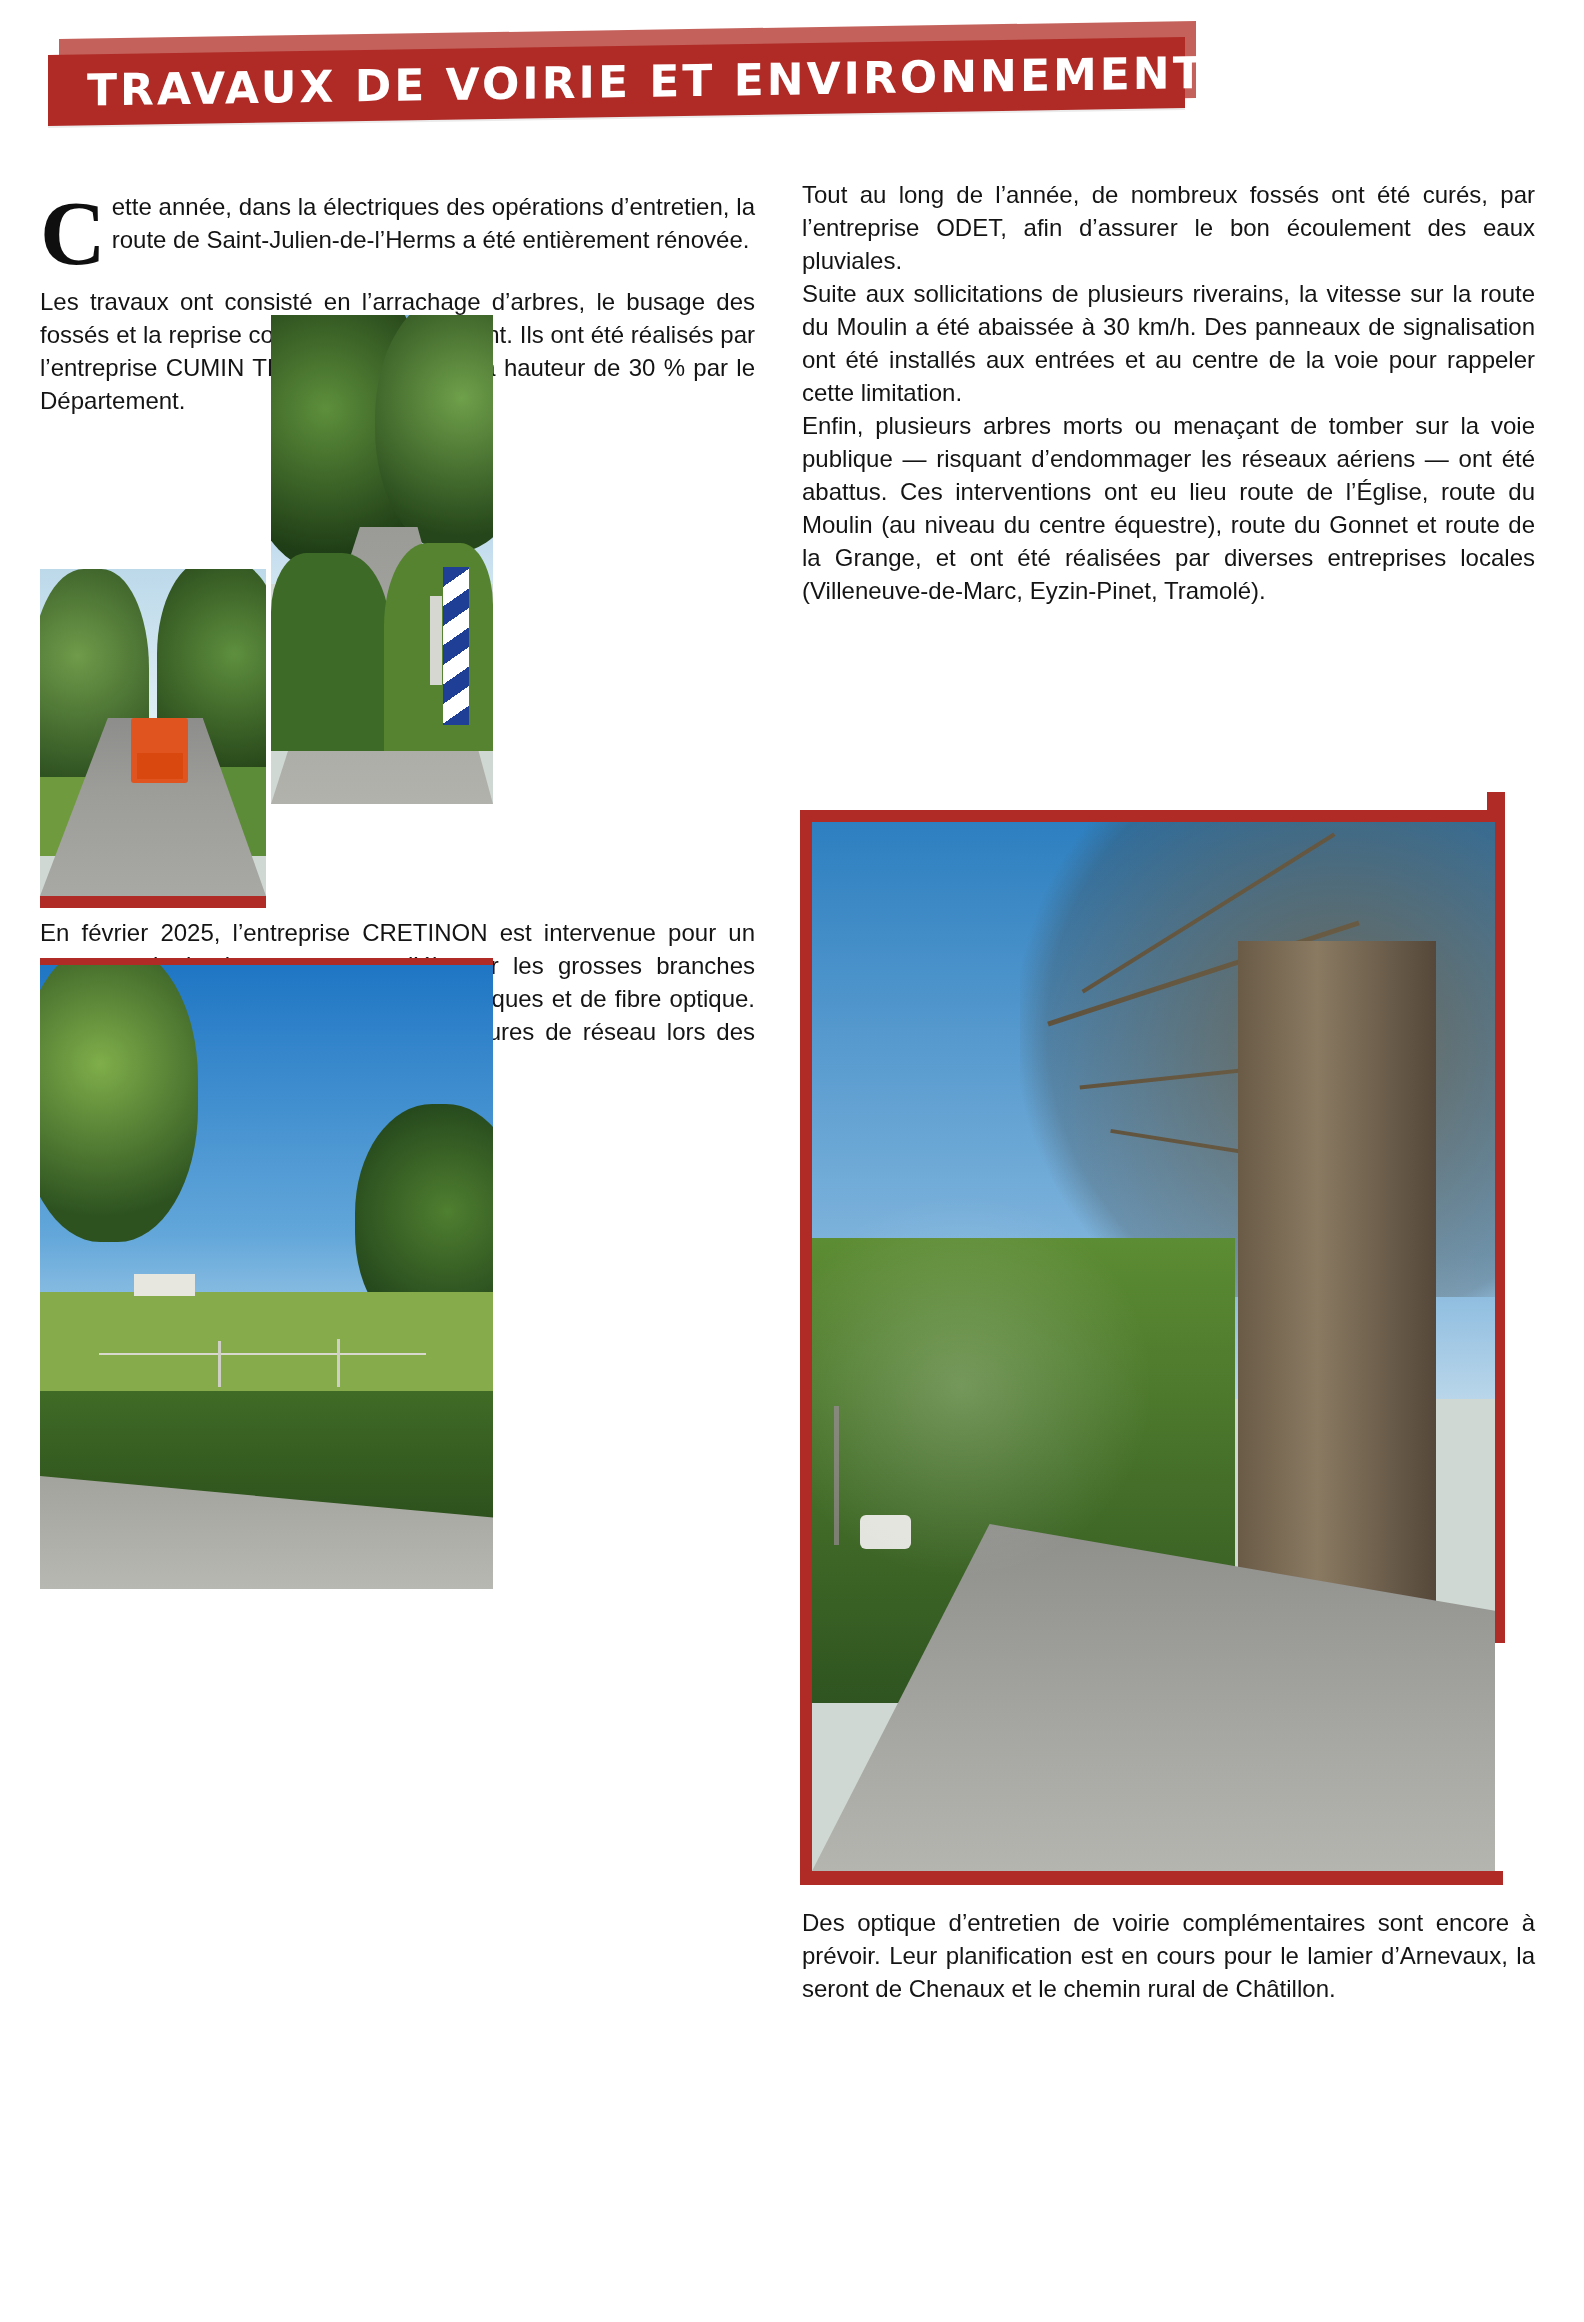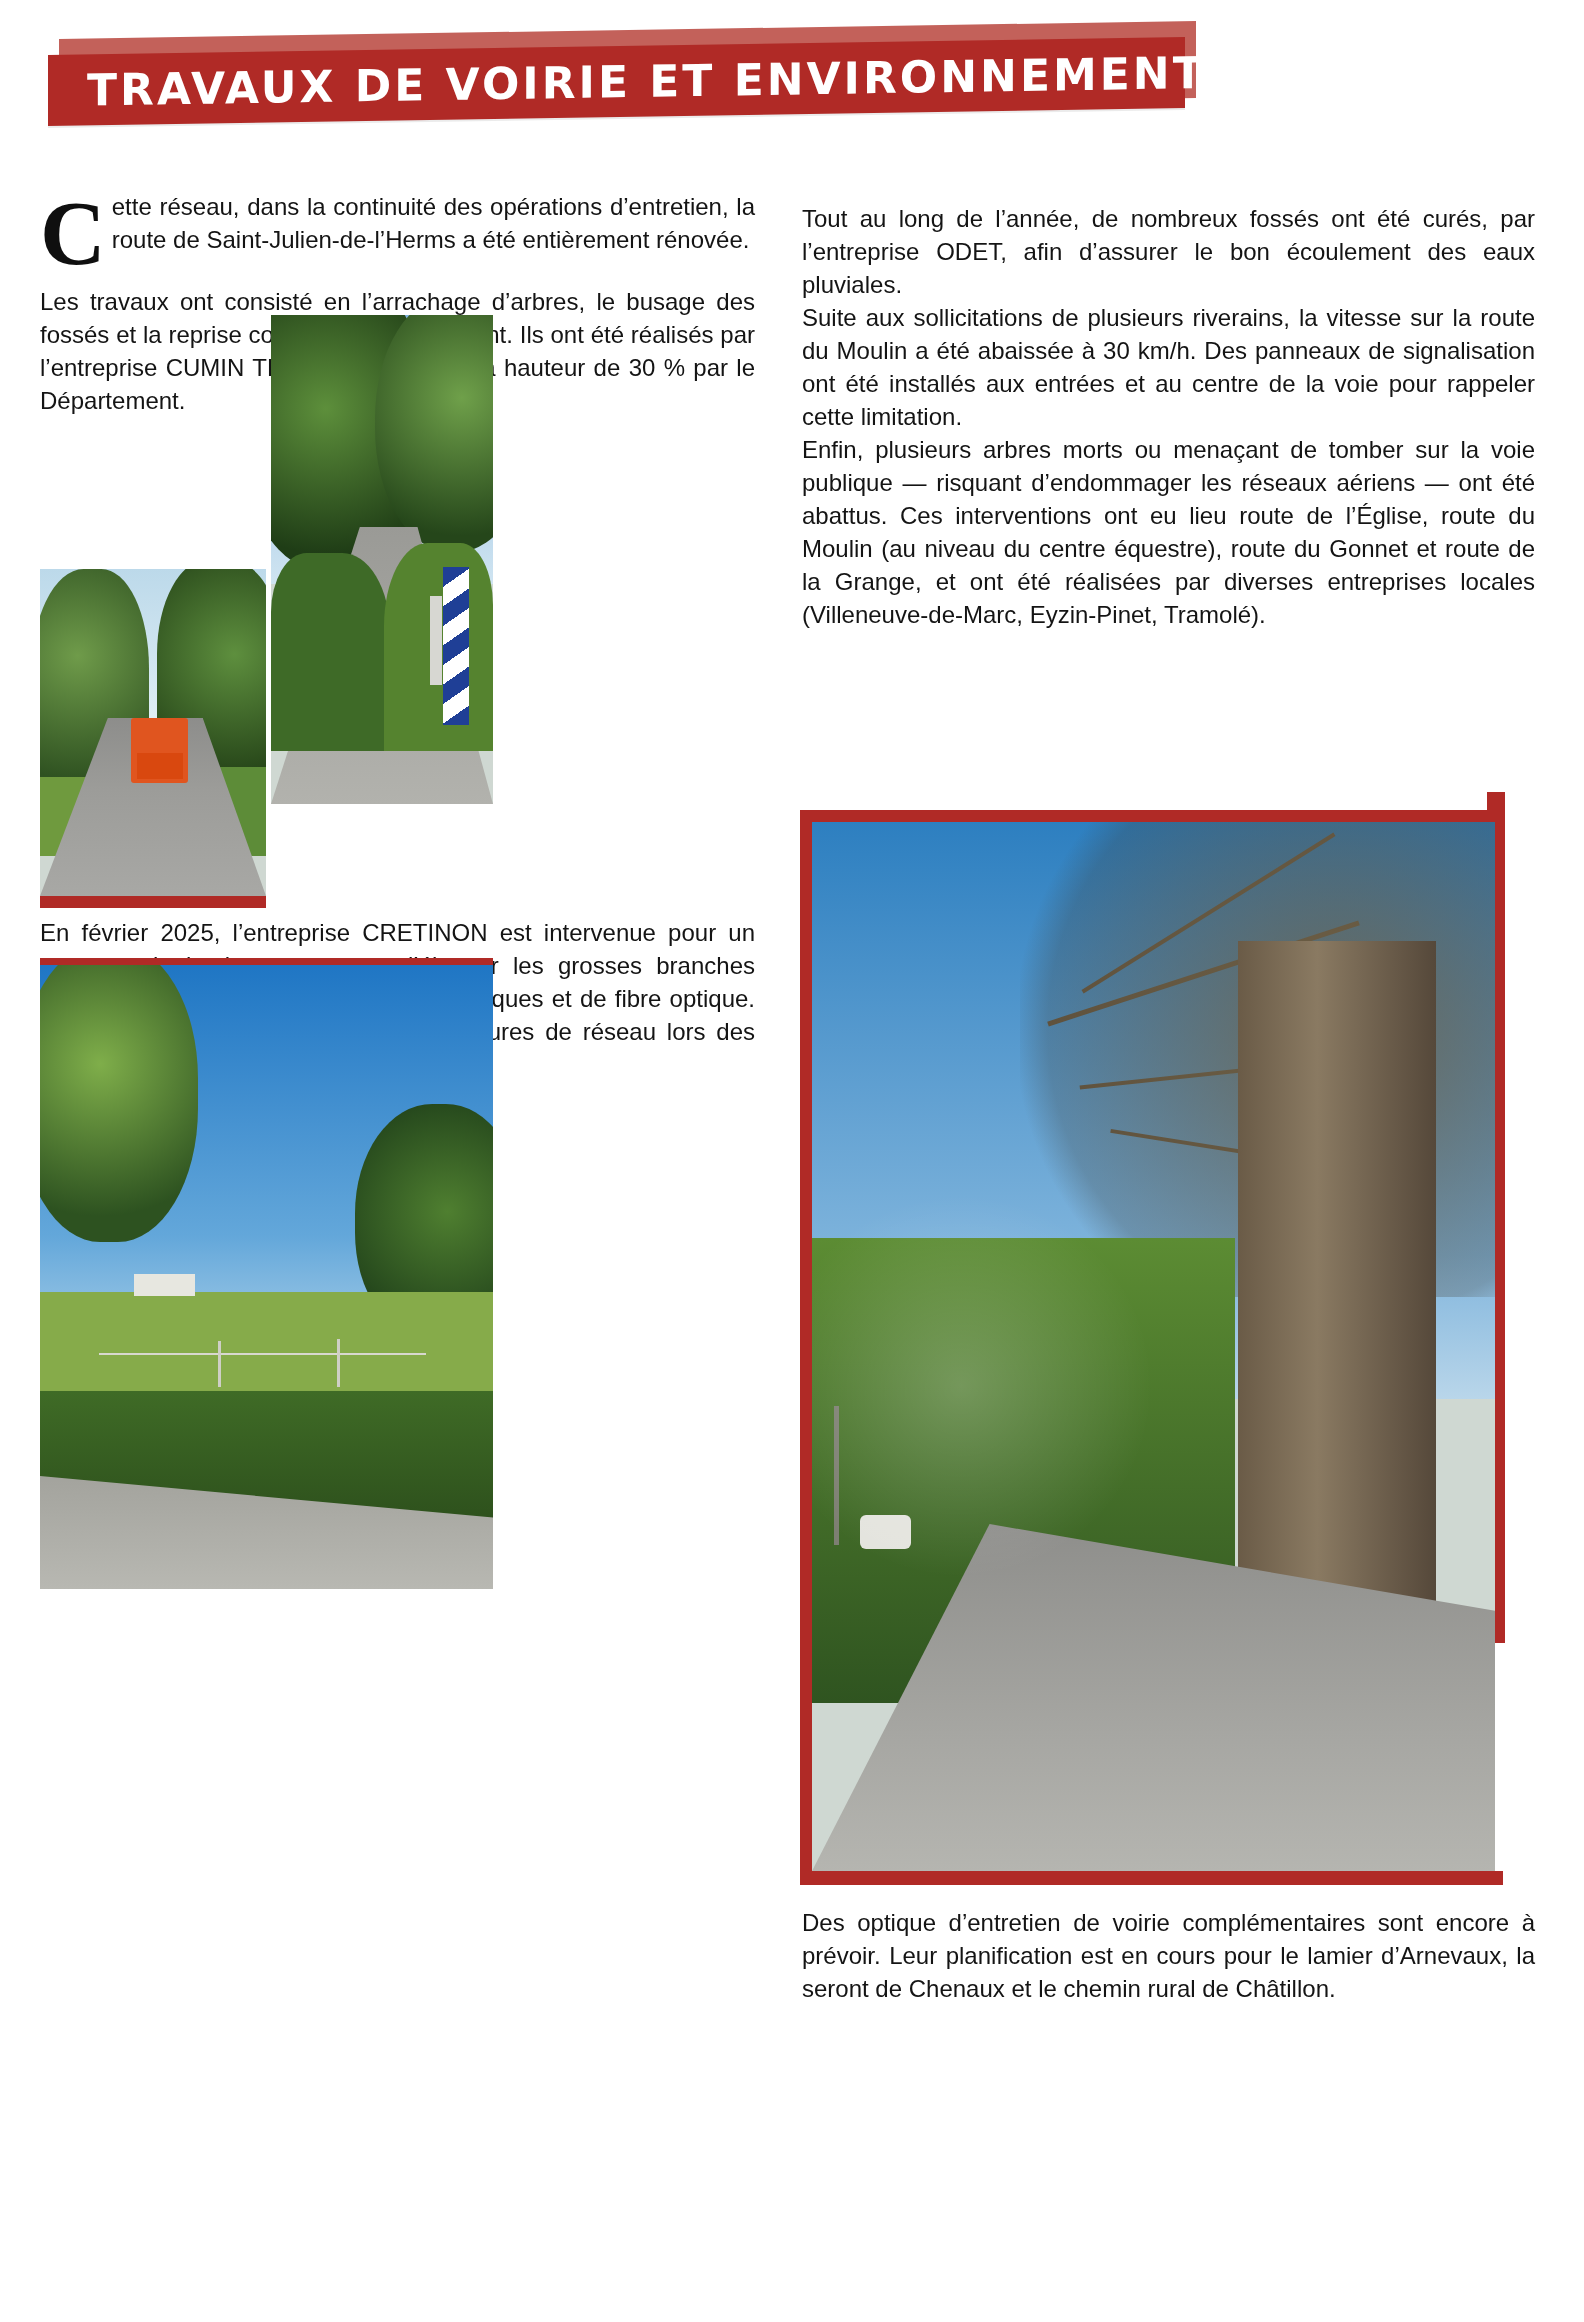--- a/index.html
+++ b/index.html
@@ -63,21 +63,21 @@
   
   .col-left {
     position: absolute;
     left: 40px;
     top: 190px;
     width: 715px;
   }
   .col-right {
     position: absolute;
     left: 802px;
-    top: 202px;
+    top: 178px;
     width: 733px;
   }
 
   p.body {
     margin: 0 0 0 0;
     font-size: 24px;
     line-height: 33px;
     text-align: justify;
     color: #141414;
     font-family: "Liberation Sans", sans-serif;
@@ -199,21 +199,21 @@
 
 <div class="banner-wrap">
   <div class="banner-shadow"></div>
   <div class="banner-main"></div>
   <div class="banner-title">TRAVAUX DE VOIRIE ET ENVIRONNEMENT</div>
 </div>
 
 <div class="col-left">
 
   <p class="body dropcap-para">
-    <span class="dropcap">C</span><span>ette réseau, dans la continuité des opérations d’entretien, la </span><b>route de Saint-Julien-de-l’Herms</b><span> a été entièrement rénovée.</span>
+    <span class="dropcap">C</span><span>ette année, dans la électriques des opérations d’entretien, la </span><b>route de Saint-Julien-de-l’Herms</b><span> a été entièrement rénovée.</span>
   </p>
 
   <p class="body">Les travaux ont consisté en l’arrachage d’arbres, le busage des fossés et la reprise complète du revêtement. Ils ont été réalisés par l’entreprise CUMIN TP et subventionnés à hauteur de 30 % par le Département.</p>
 </div>
 
 <div class="photo" id="photo1">
   <div class="p1-sky"></div>
   <div class="p1-treeL"></div>
   <div class="p1-treeR"></div>
   <div class="p1-grassL"></div>

